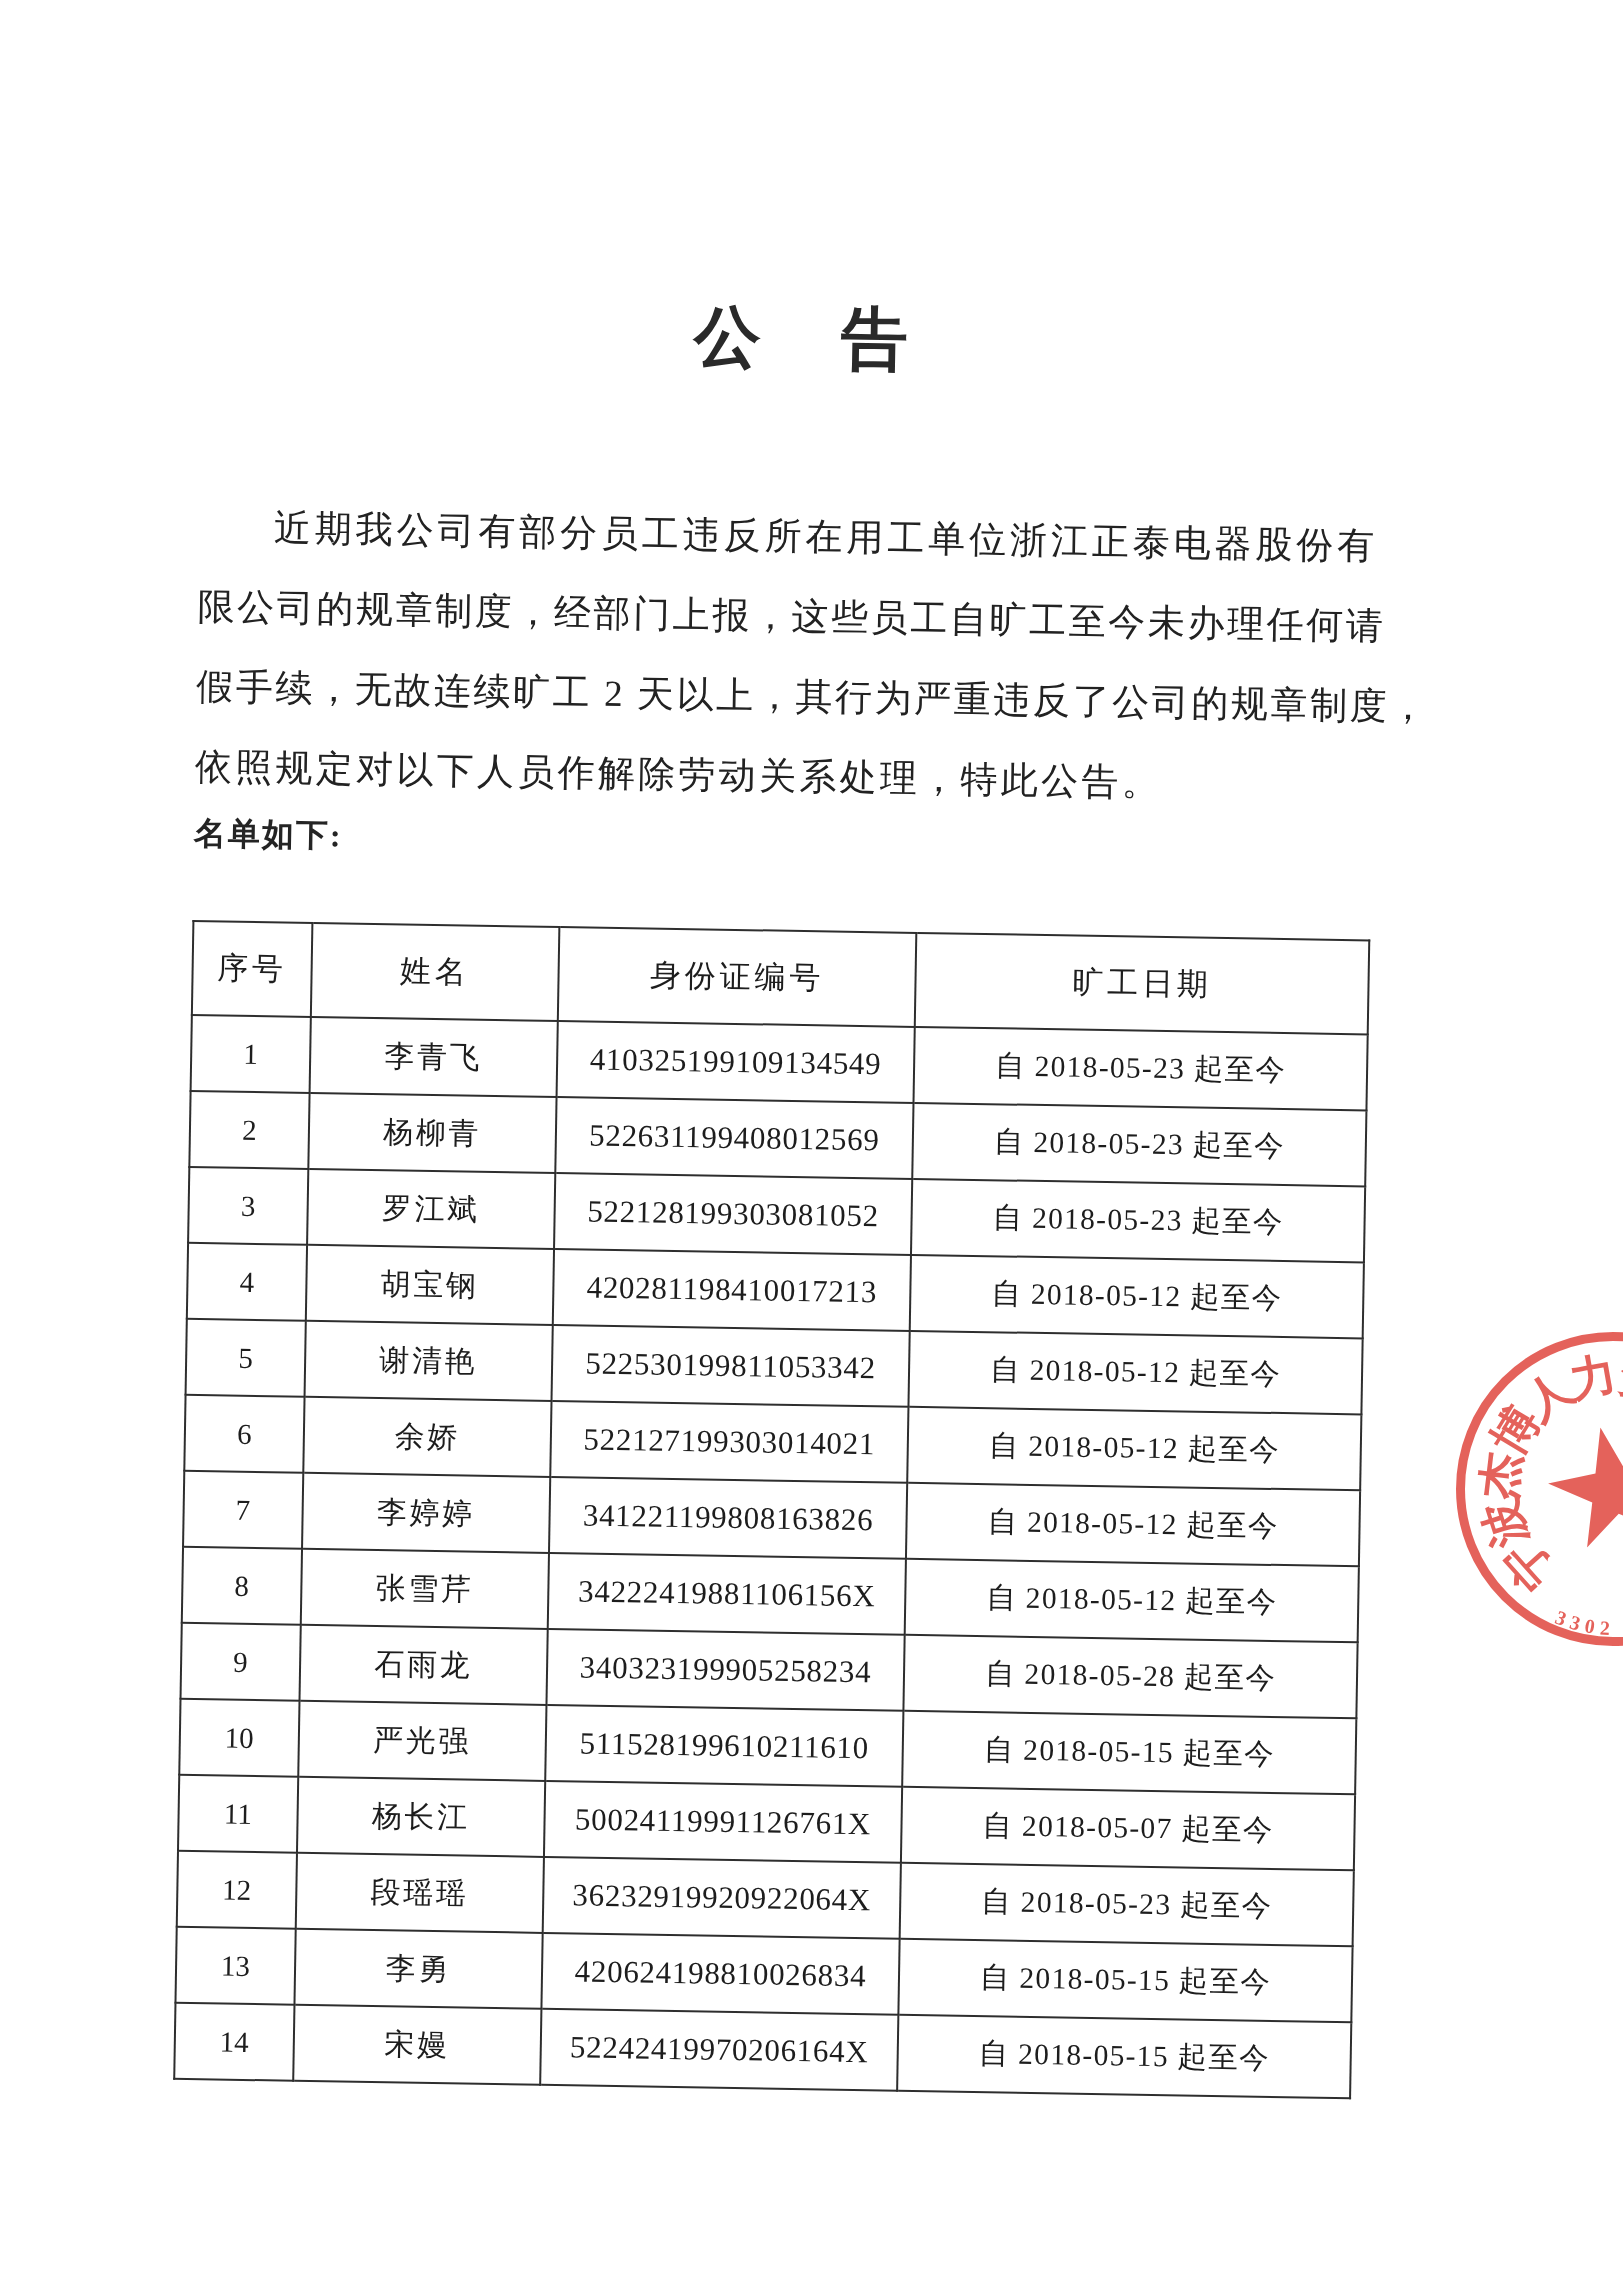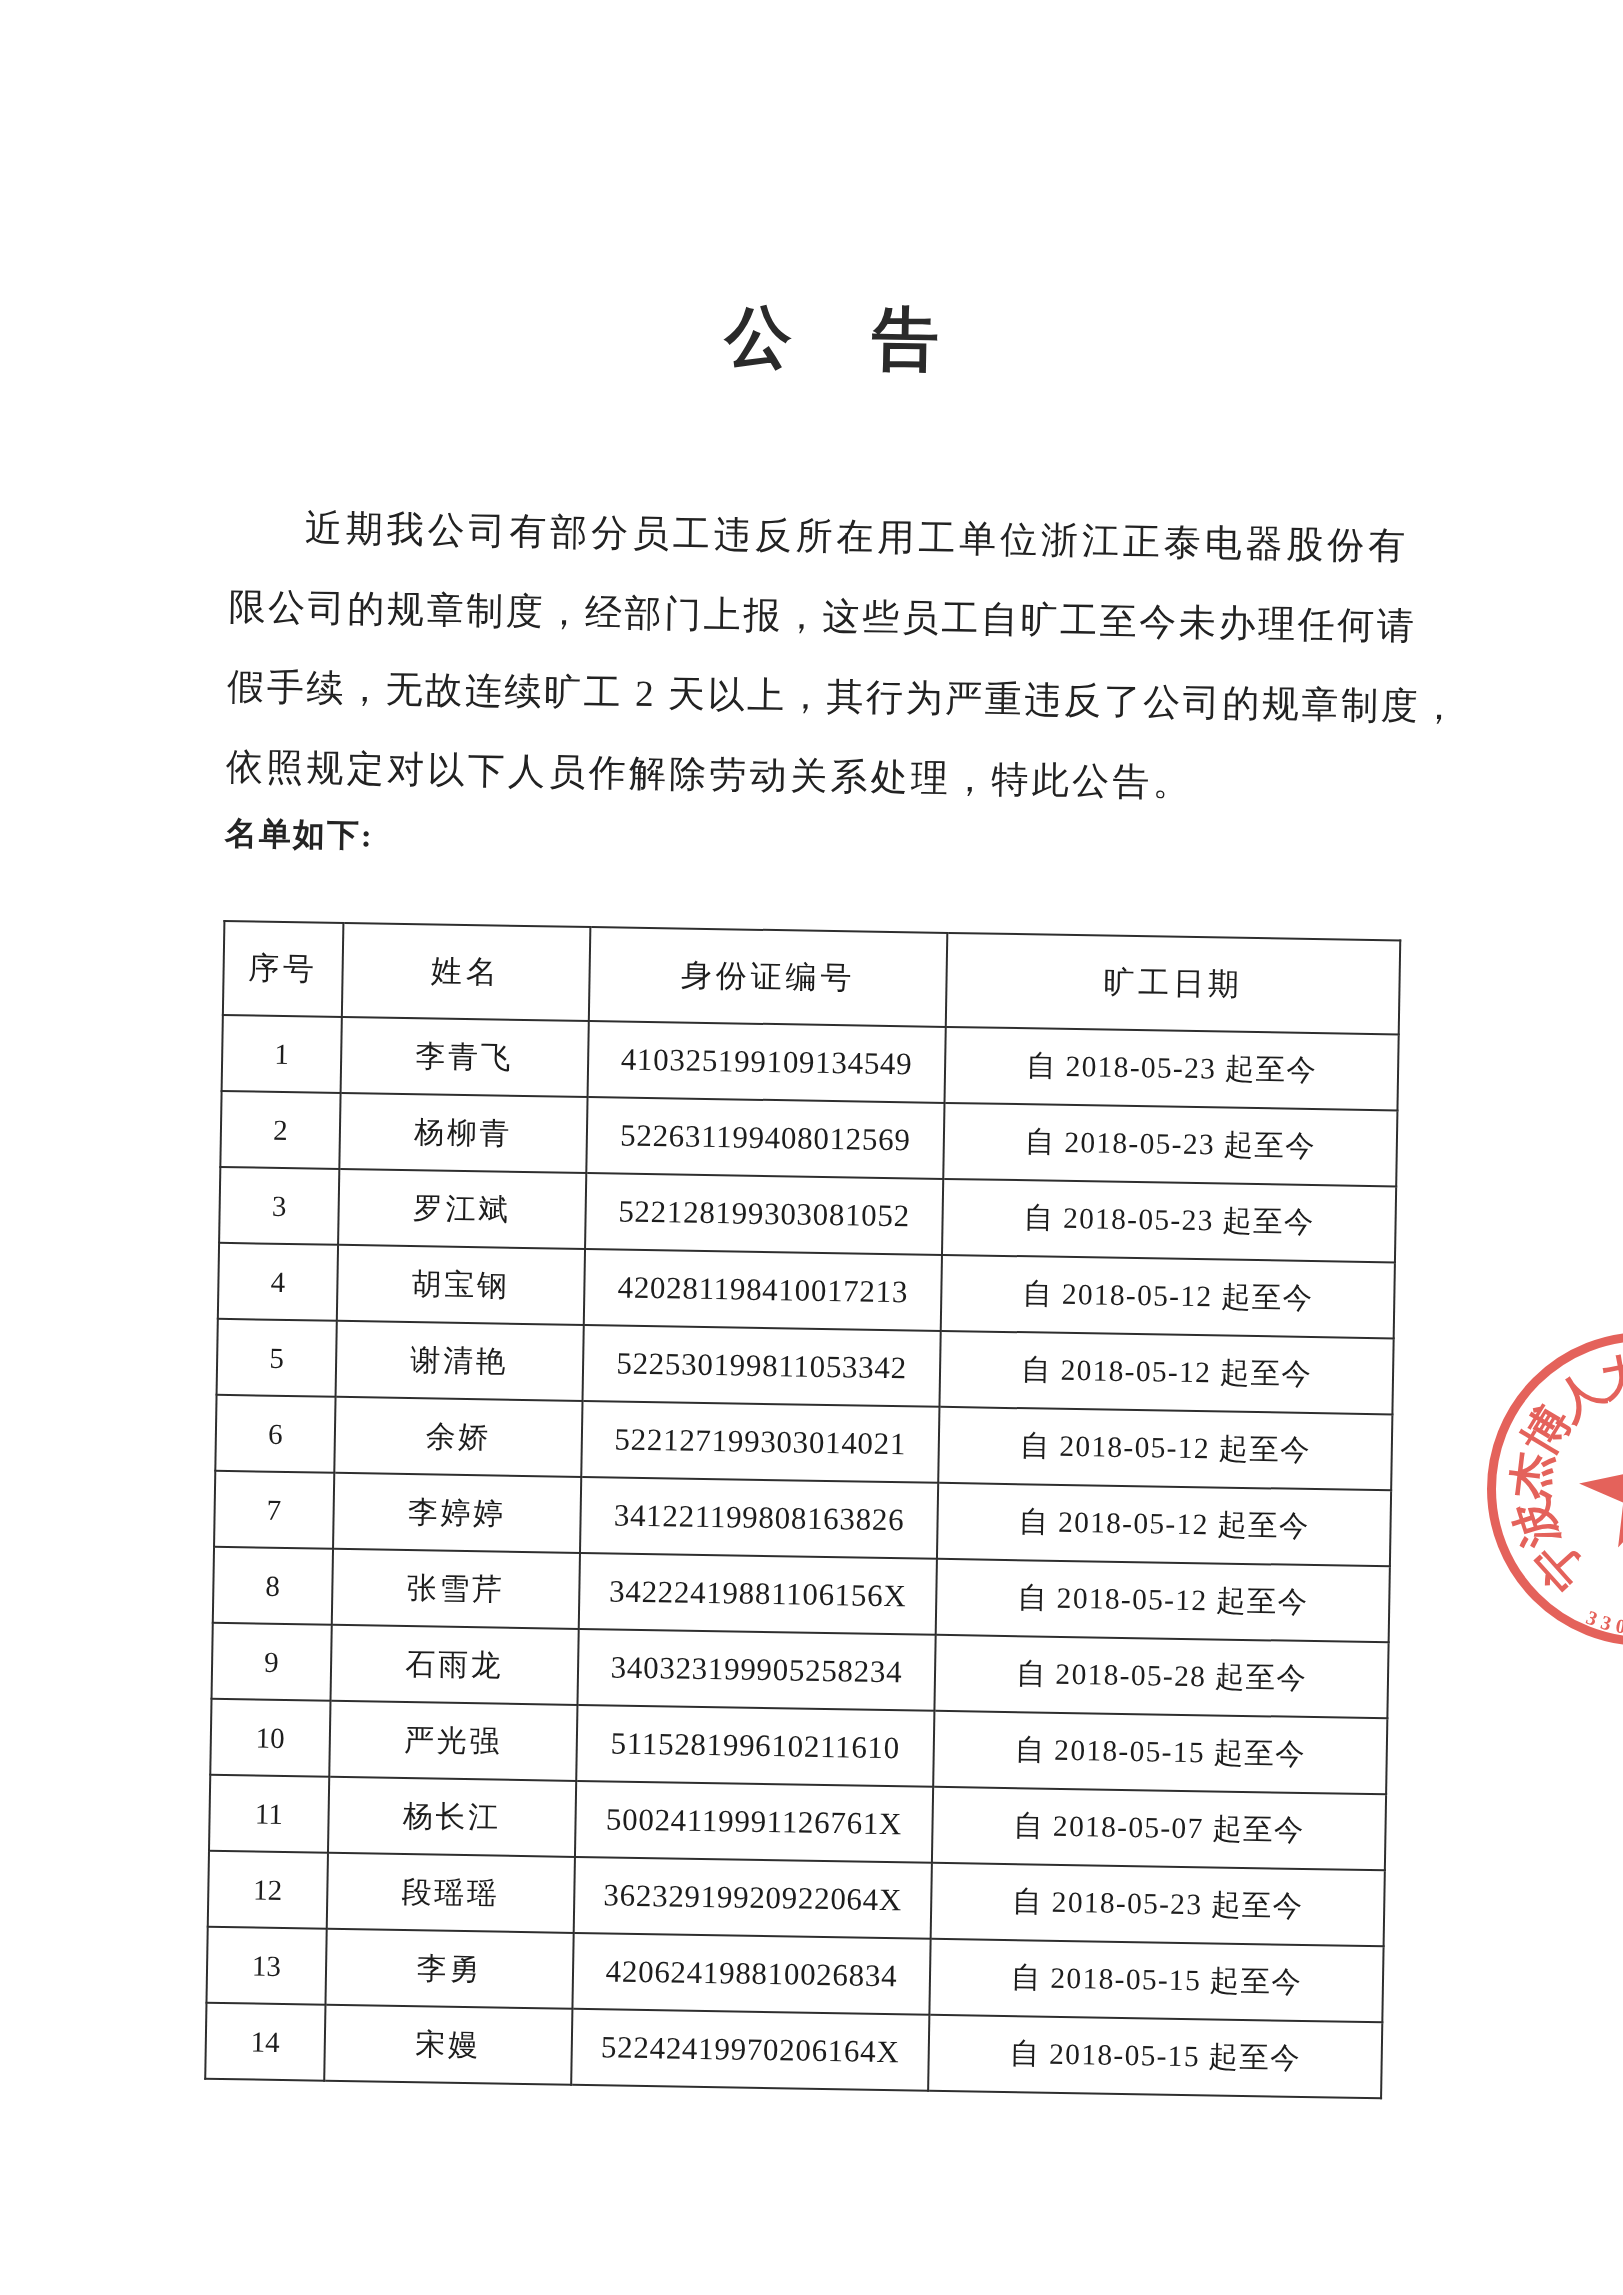--- a/index.html
+++ b/index.html
@@ -4,21 +4,21 @@
 <style>
   html, body { margin: 0; padding: 0; }
   body {
     width: 1623px; height: 2295px;
     background: #ffffff;
     position: relative;
     overflow: hidden;
     font-family: "Liberation Serif", "DejaVu Serif", serif;
     color: #1e1e1e;
   }
-  .page { position: absolute; inset: 0; overflow: hidden; margin-left: 31px; }
+  .page { position: absolute; inset: 0; overflow: hidden; }
 
   
   .content {
     position: absolute;
     left: 203px; top: 283px;
     width: 1178px;
     transform: rotate(0.95deg);
     transform-origin: 0 0;
   }
 

